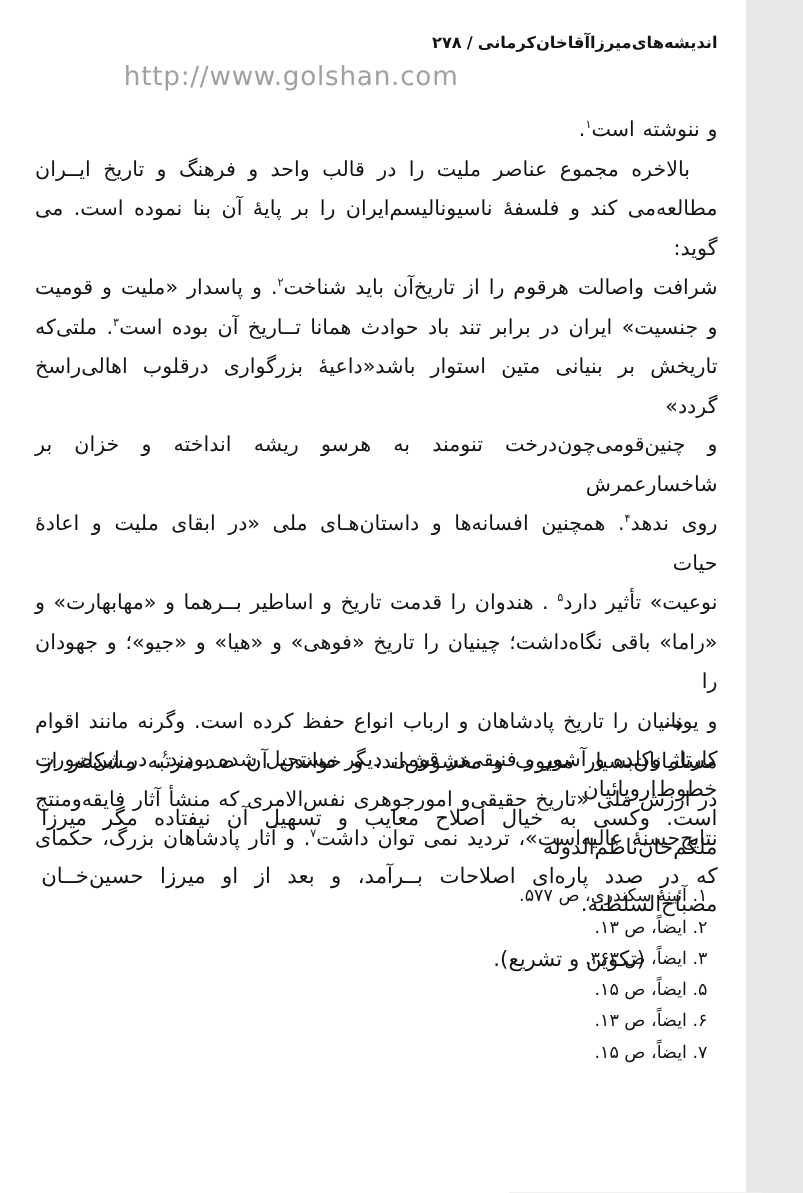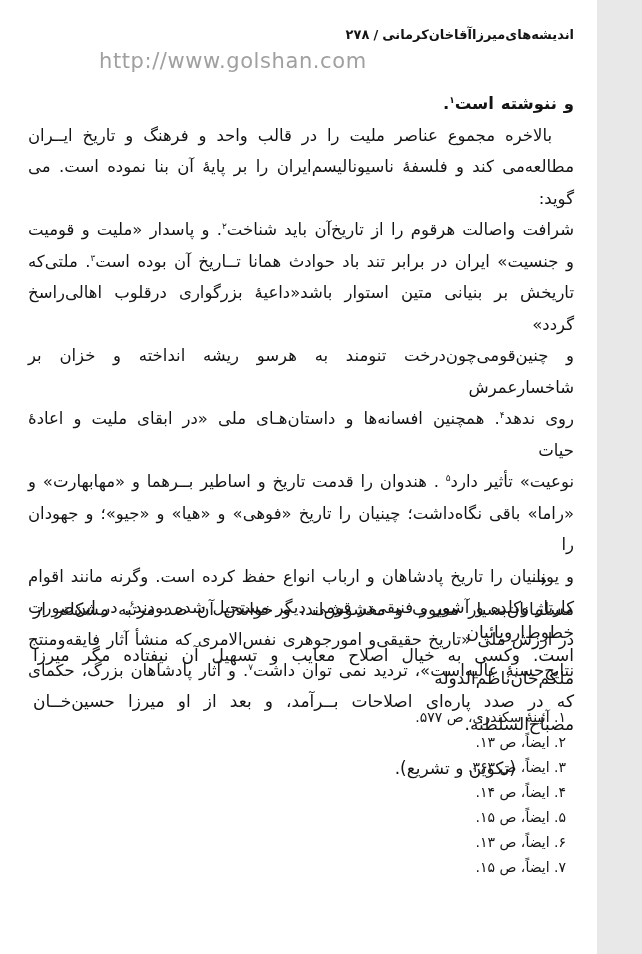--- a/index.html
+++ b/index.html
@@ -28,21 +28,21 @@
     letter-spacing:0.6px;
   }
   
   .body-text{
     position:absolute;top:88px;right:23px;left:28px;
     direction:rtl;
     font-size:16.5px;line-height:31.5px;
     word-spacing:1px;
   }
   .body-text .line{text-align:justify;text-align-last:justify;}
-  .body-text .line.end{text-align:center;text-align-last:right;font-weight:bold;}
+  .body-text .line.end{text-align:center;text-align-last:right;}
   .body-text .line.indent{text-indent:22px;}
   sup{font-size:9px;line-height:0;vertical-align:super;}
   
   .arrow-row{
     position:absolute;top:570px;right:50px;
     font-size:19px;color:#141414;line-height:20px;
   }
   
   .fn-cont{
     position:absolute;top:598px;right:23px;left:33px;
@@ -98,19 +98,18 @@
         <div class="line"><span>است. وکسی به خیال اصلاح معایب و تسهیل آن نیفتاده مگر میرزا ملکم‌خان‌ناظم‌الدوله</span></div>
         <div class="line"><span>که در صدد پاره‌ای اصلاحات بــرآمد، و بعد از او میرزا حسین‌خــان مصباح‌السلطنه.</span></div>
       </div>
     <div class="source">(تکوین و تشریع).</div>
   </div>
 
   <ul class="fn-list">
       <li>۱. آئینهٔ سکندری، ص ۵۷۷.</li>
       <li>۲. ایضاً، ص ۱۳.</li>
       <li>۳. ایضاً، ص ۳۶۳.</li>
-      <li>۴. ایضاً، ص ۱۴.</li>
       <li>۵. ایضاً، ص ۱۵.</li>
       <li>۶. ایضاً، ص ۱۳.</li>
       <li>۷. ایضاً، ص ۱۵.</li>
     </ul>
 
 </div>
 
 </body></html>

